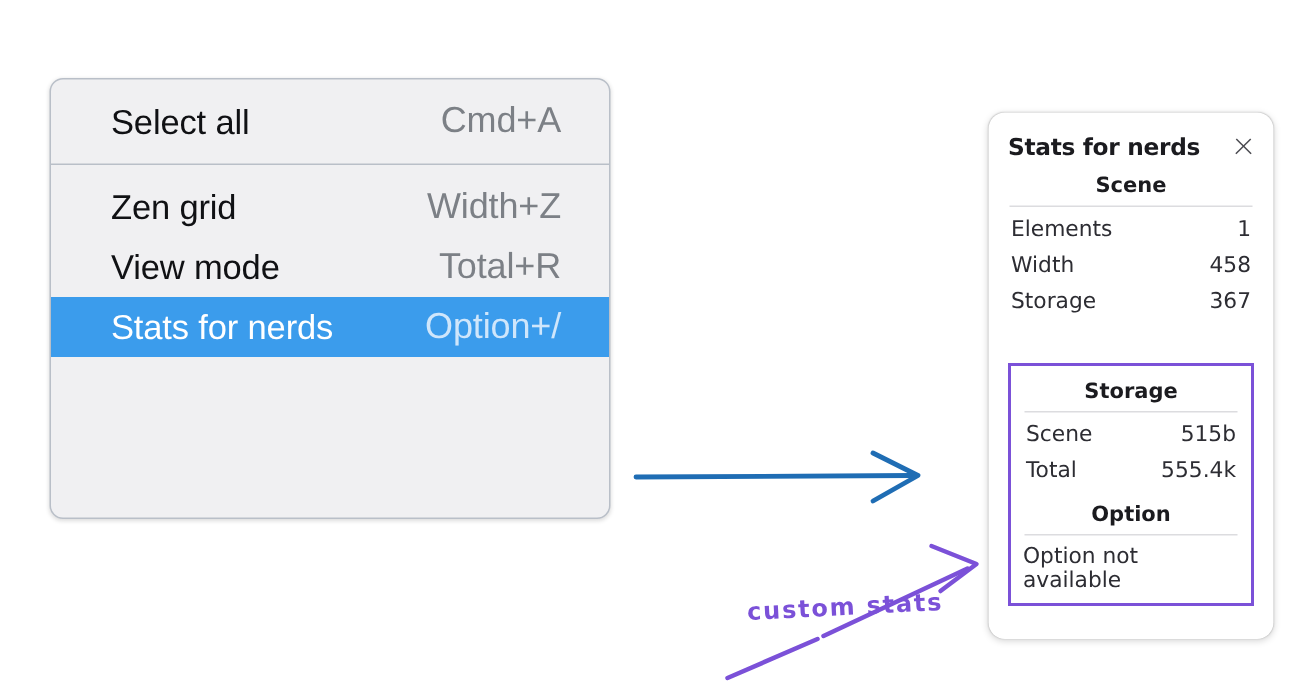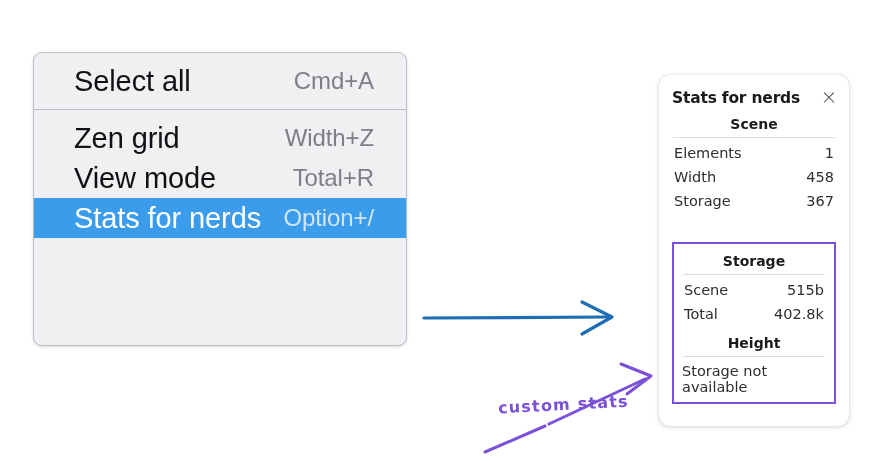--- a/index.html
+++ b/index.html
@@ -41,21 +41,21 @@
   .menu-item {
     display: flex;
     align-items: center;
     justify-content: space-between;
     height: 40px;
     padding: 0 32px 0 40px;
     box-sizing: border-box;
     cursor: default;
   }
   .menu-item .label {
-    font-size: 29px;
+    font-size: 23px;
     color: #101114;
     letter-spacing: -0.1px;
   }
   .menu-item .shortcut {
     font-size: 24px;
     color: #7c8086;
     letter-spacing: -0.1px;
   }
   .menu-item.selected {
     background: #3b9cec;
@@ -222,25 +222,25 @@
 
   <div class="highlight-box">
     <div class="sect-title">Storage</div>
     <div class="rule"></div>
     <div class="stat-row">
       <span class="k">Scene</span>
       <span class="v">515b</span>
     </div>
     <div class="stat-row">
       <span class="k">Total</span>
-      <span class="v">402.8k</span>
-    </div>
-    <div class="sect-title">Height</div>
+      <span class="v">555.4k</span>
+    </div>
+    <div class="sect-title">Option</div>
     <div class="rule"></div>
-    <div class="single-line">Storage not available</div>
+    <div class="single-line">Option not available</div>
   </div>
 
 </div>
 
 <svg class="anno" id="blue-arrow" width="200" height="44" viewBox="0 0 200 44">
   <path d="M2,22 L186,21" stroke="#1f6db4" stroke-width="3.2" stroke-linecap="round" fill="none"></path>
   <path d="M160,6 L190,21 L160,38" stroke="#1f6db4" stroke-width="3.2" stroke-linecap="round" stroke-linejoin="round" fill="none"></path>
 </svg>
 
 <svg class="anno" id="purple-arrow" width="230" height="105" viewBox="0 0 230 105">

